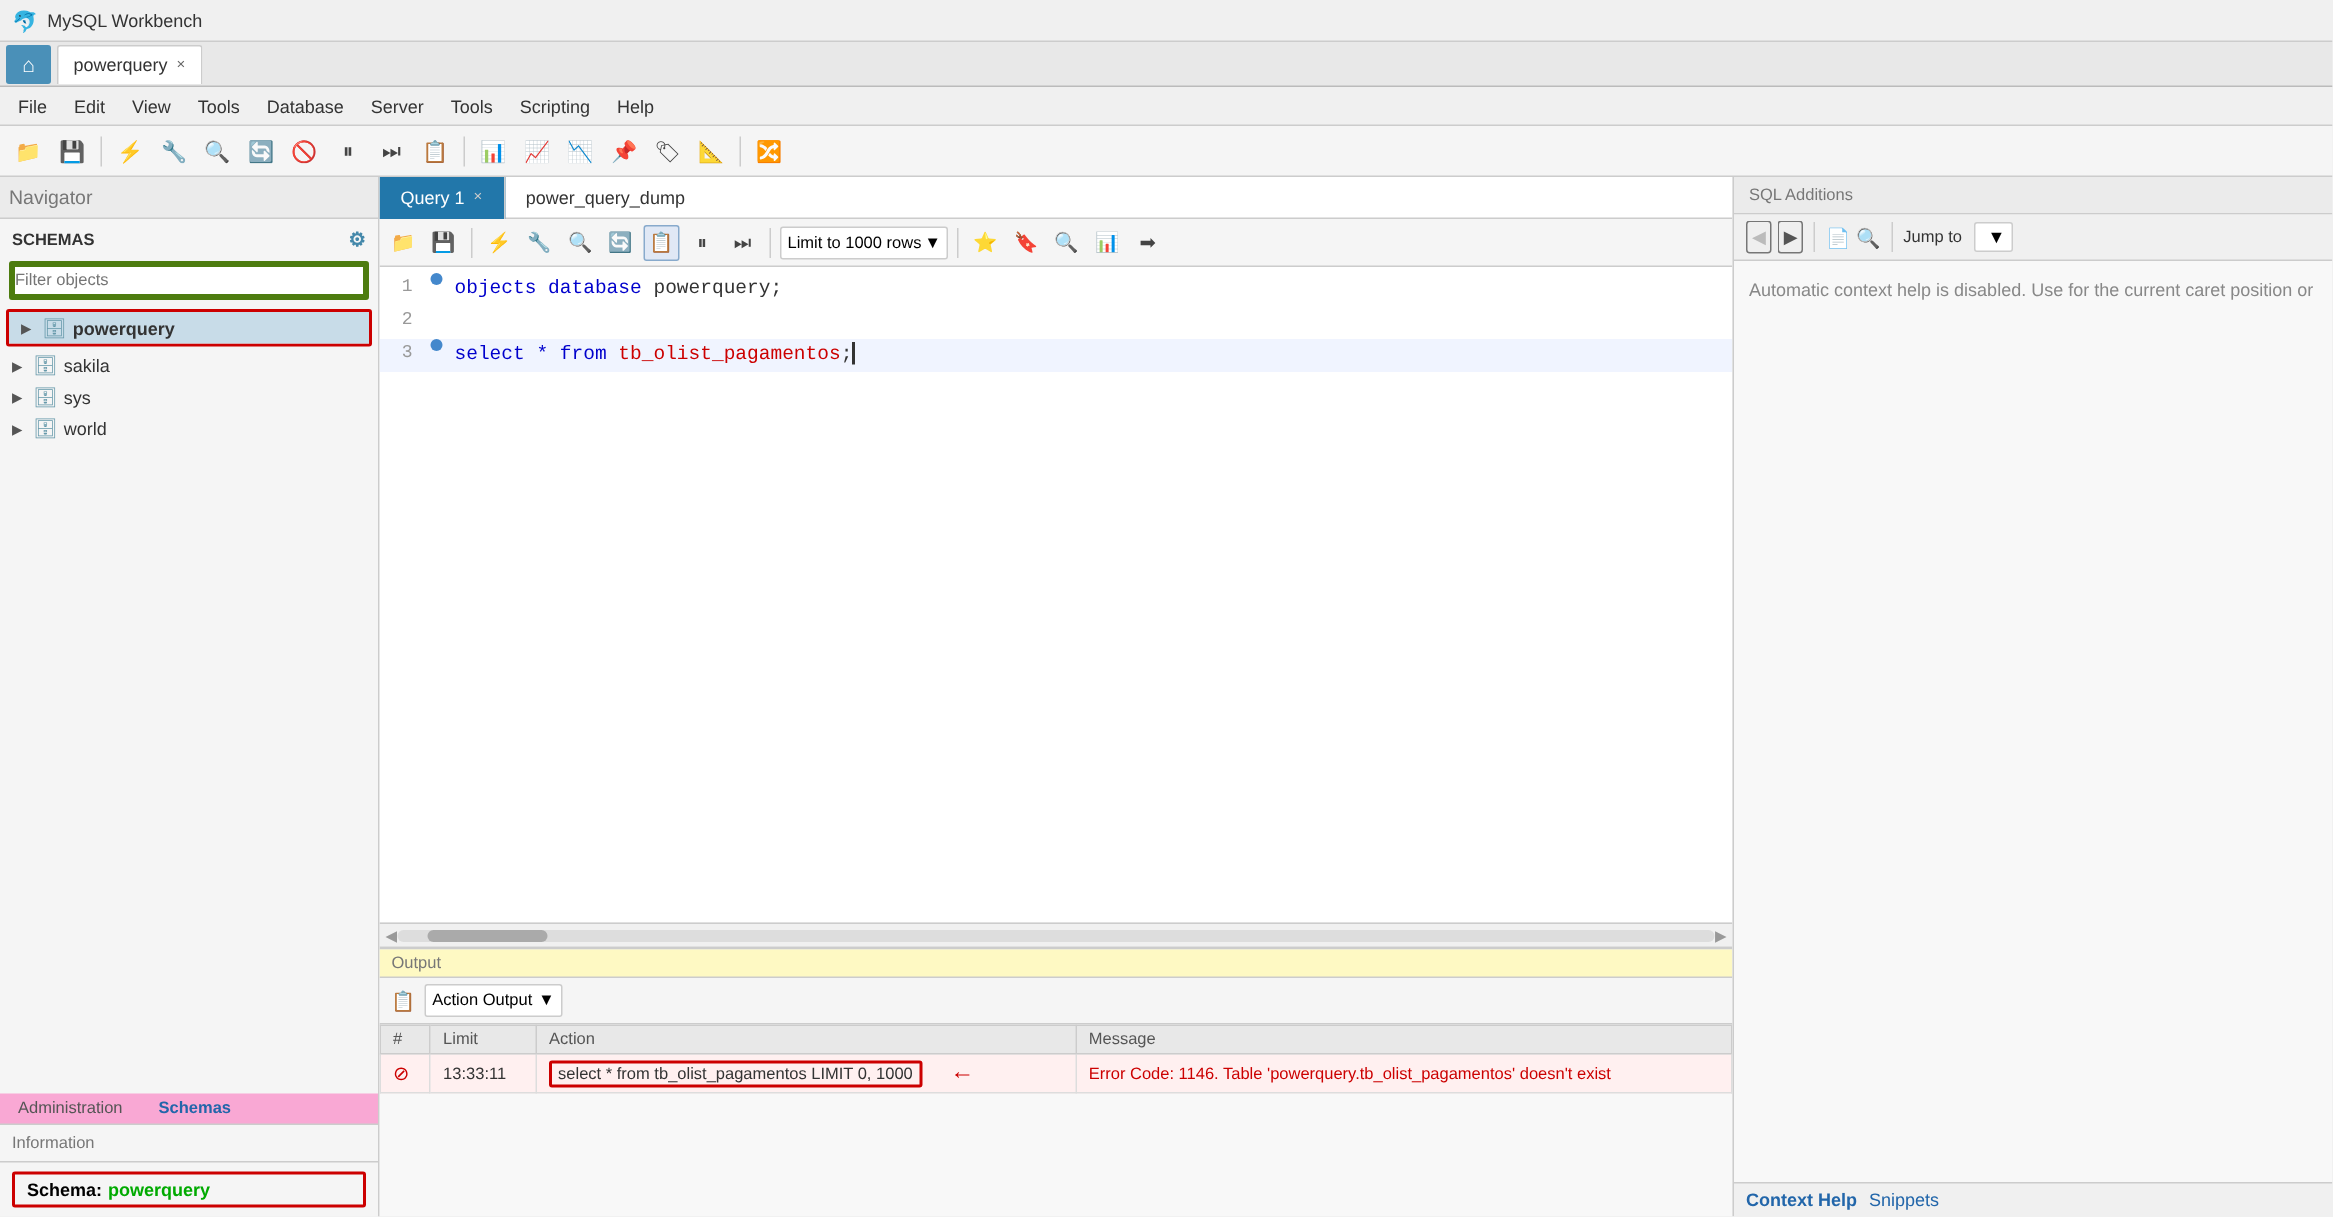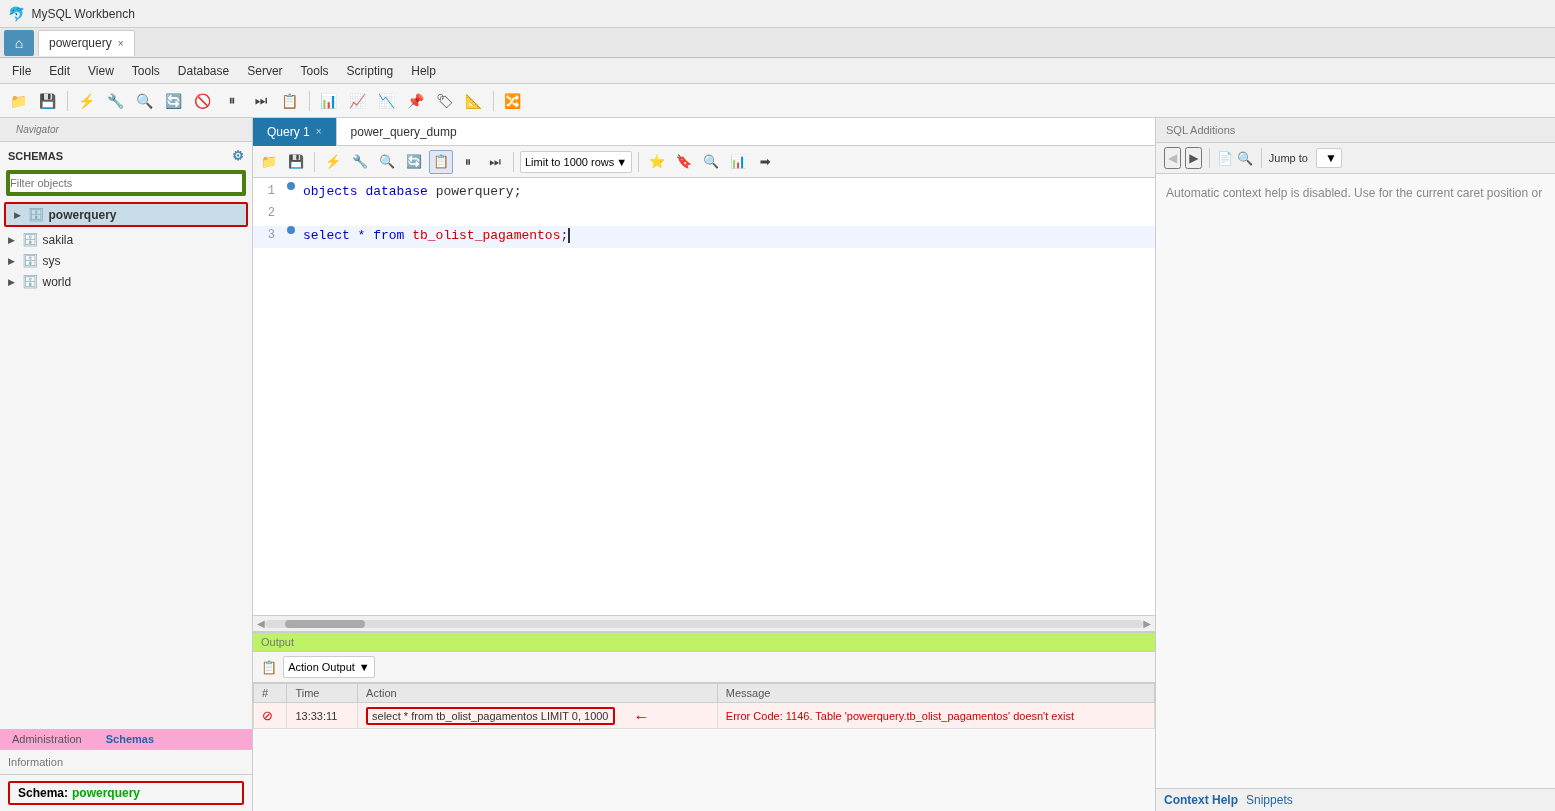--- a/index.html
+++ b/index.html
@@ -26,21 +26,21 @@
     
     .toolbar { background: #f5f5f5; height: 34px; display: flex; align-items: center; padding: 0 6px; border-bottom: 1px solid #ccc; gap: 3px; }
     .toolbar-btn { width: 26px; height: 24px; background: transparent; border: 1px solid transparent; border-radius: 2px; display: flex; align-items: center; justify-content: center; cursor: pointer; font-size: 14px; color: #444; }
     .toolbar-sep { width: 1px; height: 20px; background: #ccc; margin: 0 3px; }
 
     
     .main-container { display: flex; height: calc(811px - 28px - 30px - 26px - 34px); }
 
     
     .sidebar { width: 253px; background: #f5f5f5; border-right: 1px solid #ccc; display: flex; flex-direction: column; }
-    .sidebar-header { padding: 6px 16px; font-size: 10px; color: #777; background: #ebebeb; border-bottom: 1px solid #ccc; font-style: italic; }
+    .sidebar-header { padding: 6px 6px; font-size: 13px; color: #777; background: #ebebeb; border-bottom: 1px solid #ccc; }
     .sidebar-section-title { padding: 6px 8px 3px; font-size: 11px; font-weight: bold; color: #333; display: flex; align-items: center; justify-content: space-between; }
     .filter-input { margin: 4px 6px; padding: 3px 0; border: 4px solid #4d7c0f; border-radius: 2px; font-size: 11px; background: white; width: calc(100% - 12px); }
     .schema-list { flex: 1; overflow-y: auto; }
     .schema-item { display: flex; align-items: center; padding: 3px 8px; cursor: pointer; gap: 4px; }
     .schema-item.active { background: #c8dce8; }
     .schema-item.active .schema-name { font-weight: bold; }
     .schema-item .arrow { font-size: 9px; color: #555; width: 10px; }
     .schema-item .db-icon { font-size: 13px; color: #6699aa; }
     .schema-item .schema-name { font-size: 12px; color: #333; }
     .sidebar-tabs { display: flex; gap: 0; border-bottom: 1px solid #ccc; background: #f9a8d4; }
@@ -76,21 +76,21 @@
     .right-panel-tab { font-size: 12px; color: #2266aa; cursor: pointer; }
     .right-panel-tab.active { font-weight: bold; }
 
     
     .h-scroll { height: 16px; background: #f0f0f0; border-top: 1px solid #ccc; display: flex; align-items: center; padding: 0 4px; }
     .h-scroll-bar { flex: 1; height: 8px; background: #ddd; border-radius: 4px; position: relative; }
     .h-scroll-thumb { width: 80px; height: 8px; background: #aaa; border-radius: 4px; position: absolute; left: 20px; }
 
     
     .output-area { border-top: 2px solid #ccc; background: #f8f8f8; display: flex; flex-direction: column; }
-    .output-header { padding: 3px 8px; font-size: 11px; color: #777; background: #bef264; border-bottom: 1px solid #ccc; }
+    .output-header { padding: 3px 8px; font-size: 11px; color: #777; background: #fef9c3; border-bottom: 1px solid #ccc; }
     .output-toolbar { display: flex; align-items: center; padding: 4px 8px; gap: 6px; background: #f5f5f5; border-bottom: 1px solid #ccc; }
     .output-icon { font-size: 13px; color: #555; }
     .output-select { height: 22px; border: 1px solid #ccc; background: white; padding: 0 4px; font-size: 11px; border-radius: 2px; display: flex; align-items: center; gap: 4px; }
     .output-table { width: 100%; border-collapse: collapse; font-size: 11px; }
     .output-table th { background: #e8e8e8; border: 1px solid #ccc; padding: 3px 8px; text-align: left; color: #555; font-weight: normal; }
     .output-table td { border: 1px solid #ddd; padding: 3px 8px; color: #333; }
     .output-table tr.error-row { background: #fff0f0; }
     .nav-arrow { font-size: 12px; color: #555; cursor: pointer; padding: 2px; }
     .nav-arrow.disabled { color: #bbb; }
 
@@ -296,21 +296,21 @@
             <div class="output-select">
               <span>Action Output</span>
               <span>▼</span>
             </div>
           </div>
           <div style="overflow: auto; flex: 1;">
             <table class="output-table">
               <thead>
                 <tr>
                   <th>#</th>
-                  <th>Time</th>
+                  <th>Limit</th>
                   <th>Action</th>
                   <th>Message</th>
                 </tr>
               </thead>
               <tbody>
                 <tr class="error-row">
                   <td>
                     <span style="color:#cc0000; font-size:13px;">⊘</span>
                   </td>
                   <td>13:33:11</td>

